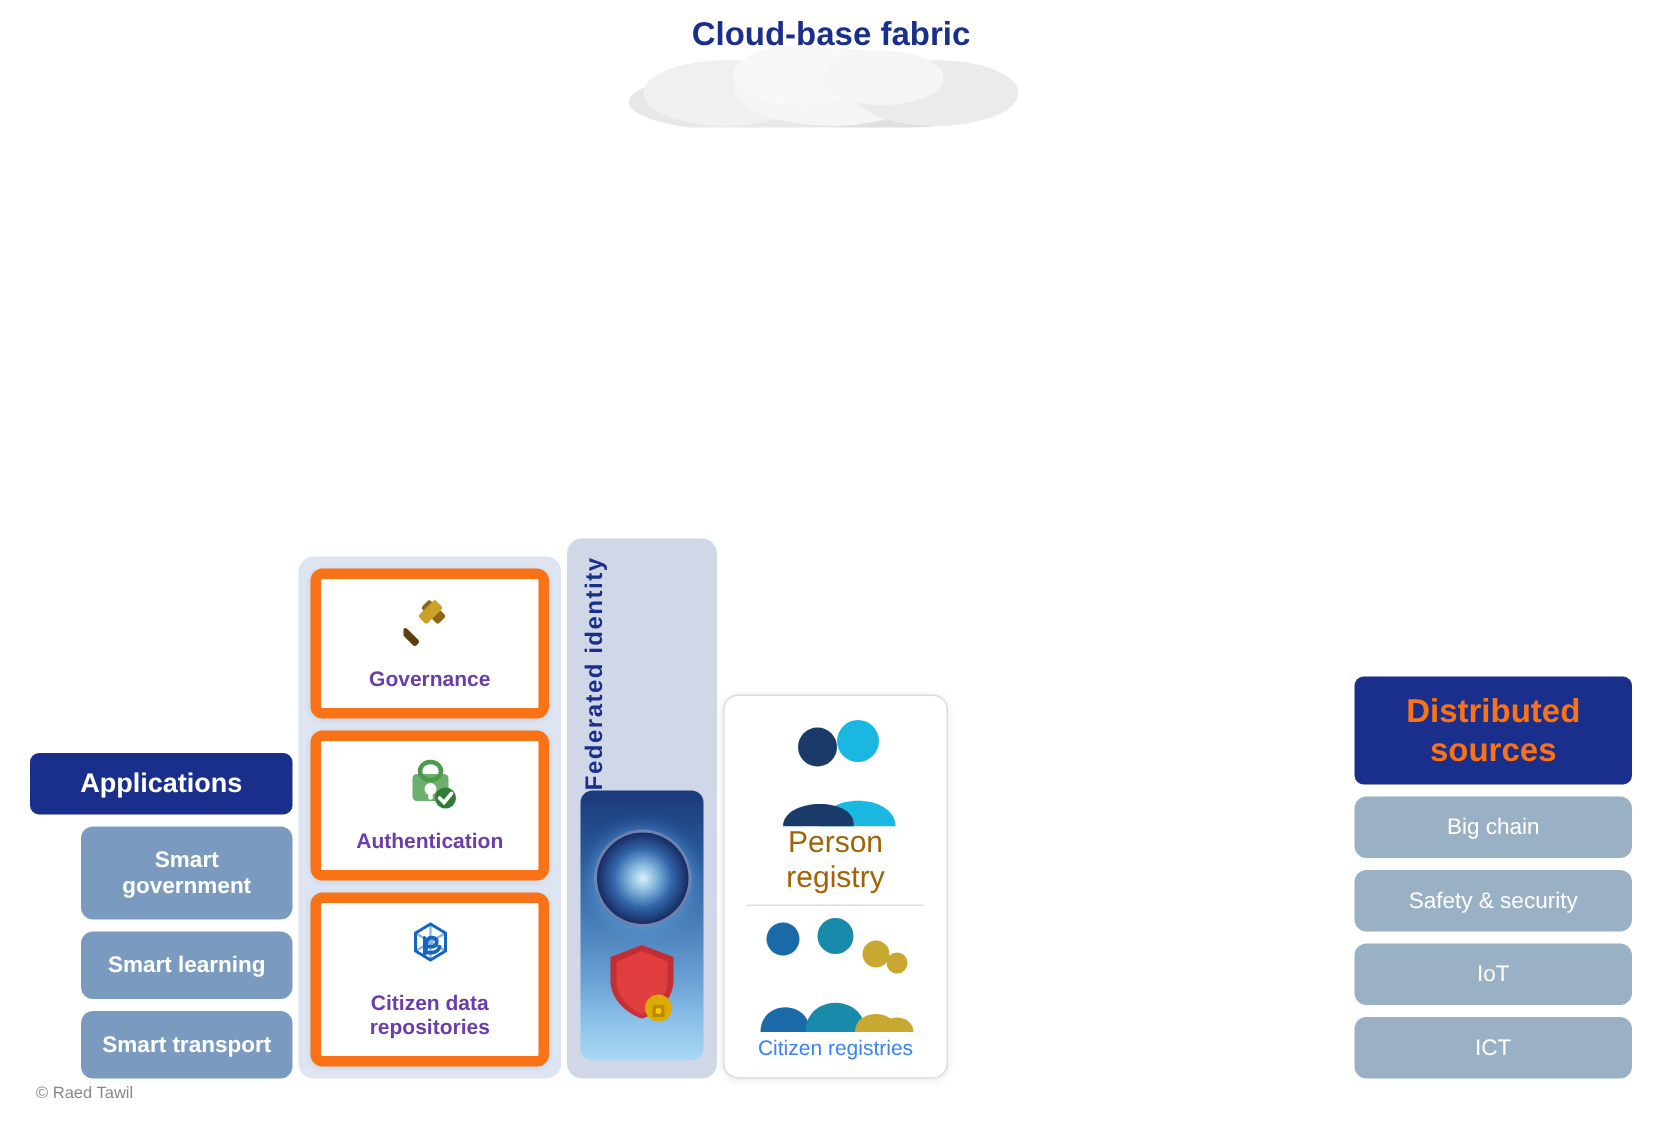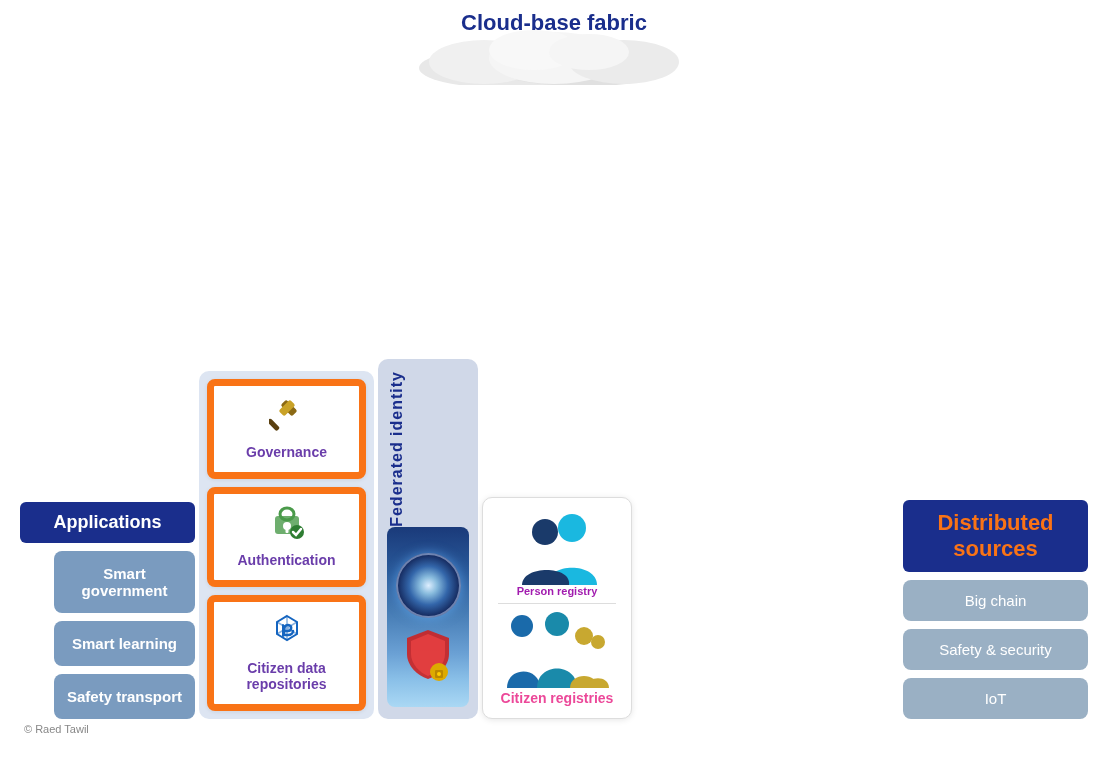--- a/index.html
+++ b/index.html
@@ -154,29 +154,29 @@
     }
 
     .registry-section {
       display: flex;
       flex-direction: column;
       align-items: center;
       text-align: center;
     }
 
     .registry-label {
-      font-size: 11px;
-      color: #a21caf;
-      font-weight: bold;
+      font-size: 20px;
+      color: #a16207;
+      font-weight: normal;
     }
 
     .citizen-label {
       font-size: 14px;
-      font-weight: bold;
-      color: #ec4899;
+      font-weight: normal;
+      color: #3b82f6;
     }
 
     
     .right-col {
       display: flex;
       flex-direction: column;
       width: 185px;
       gap: 8px;
     }
 
@@ -260,21 +260,21 @@
       <ellipse cx="185" cy="22" rx="40" ry="18" fill="#f5f5f5"></ellipse>
     </svg>
   </div>
 
   <div class="content-area">
 
     <div class="left-col">
       <div class="applications-header">Applications</div>
       <div class="app-item">Smart government</div>
       <div class="app-item">Smart learning</div>
-      <div class="app-item">Safety transport</div>
+      <div class="app-item">Smart transport</div>
     </div>
 
     <div style="display:flex; flex-direction:column; width:175px; background:#dde5f2; border-radius:10px; padding:8px; gap:8px;">
       <div class="service-card">
         <div class="service-icon icon-gavel">
           <svg width="36" height="36" viewBox="0 0 36 36">
             <rect x="16" y="4" width="8" height="16" rx="2" fill="#8B6914" transform="rotate(-45 20 12)"></rect>
             <rect x="2" y="22" width="5" height="14" rx="2" fill="#5a4010" transform="rotate(-45 4 29)"></rect>
             <rect x="10" y="8" width="16" height="8" rx="2" fill="#c9a227" transform="rotate(-45 18 12)"></rect>
           </svg>
@@ -362,20 +362,21 @@
       </div>
     </div>
 
     <div style="flex:1;"></div>
 
     <div class="right-col">
       <div class="dist-header">Distributed sources</div>
       <div class="dist-item">Big chain</div>
       <div class="dist-item">Safety &amp; security</div>
       <div class="dist-item">IoT</div>
+      <div class="dist-item">ICT</div>
     </div>
 
   </div>
 
 
   <div class="footer">© Raed Tawil</div>
 
 </div>
 
 </body></html>

